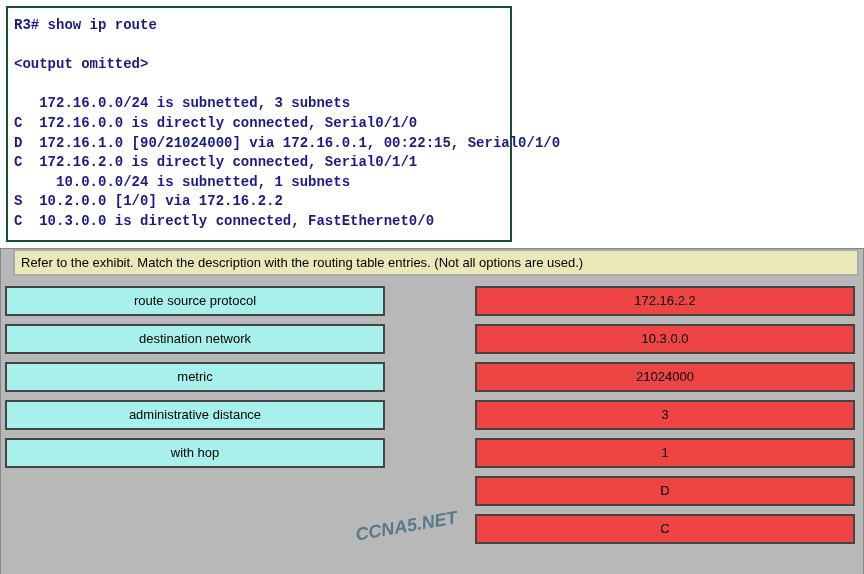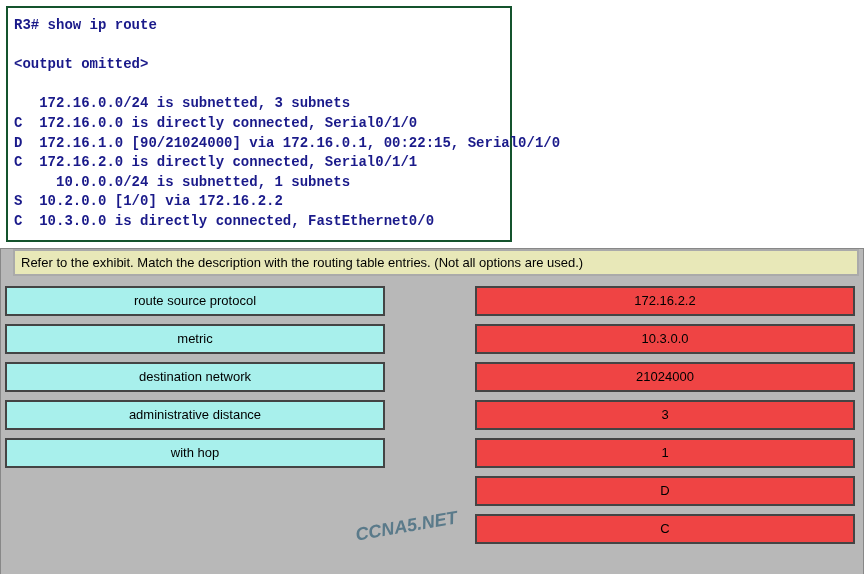--- a/index.html
+++ b/index.html
@@ -93,22 +93,22 @@
 <span>     10.0.0.0/24 is subnetted, 1 subnets</span>
 <span>S  10.2.0.0 [1/0] via 172.16.2.2</span>
 <span>C  10.3.0.0 is directly connected, FastEthernet0/0</span></div>
 
 <div class="exercise">
   <div class="instructions">Refer to the exhibit. Match the description with the routing table entries. (Not all options are used.)</div>
 
   <div class="columns">
     <div class="left-col">
       <div class="slot slot-cyan">route source protocol</div>
+      <div class="slot slot-cyan">destination network</div>
       <div class="slot slot-cyan">metric</div>
-      <div class="slot slot-cyan">destination network</div>
       <div class="slot slot-cyan">administrative distance</div>
       <div class="slot slot-cyan">with hop</div>
     </div>
 
     <div class="right-col">
       <div class="slot slot-yellow">172.16.2.2</div>
       <div class="slot slot-yellow">10.3.0.0</div>
       <div class="slot slot-yellow">21024000</div>
       <div class="slot slot-yellow">3</div>
       <div class="slot slot-yellow">1</div>

